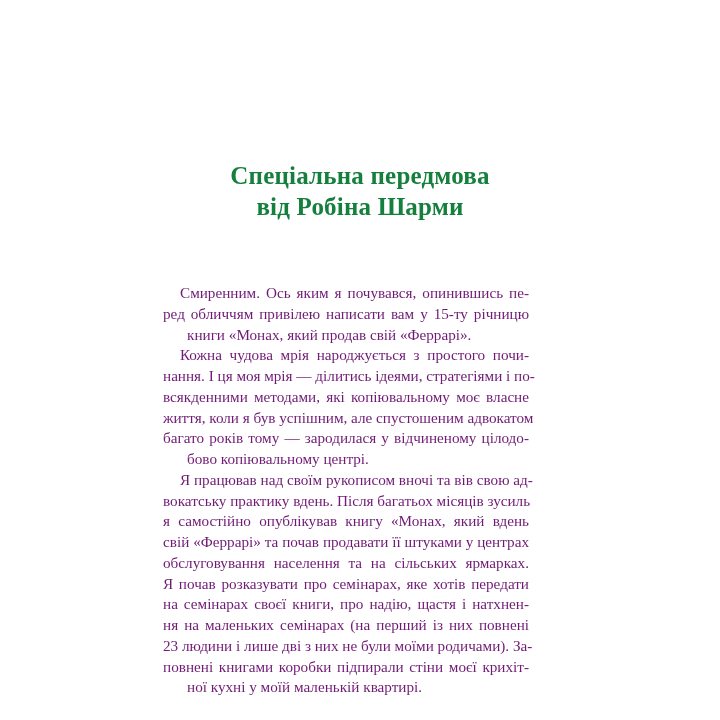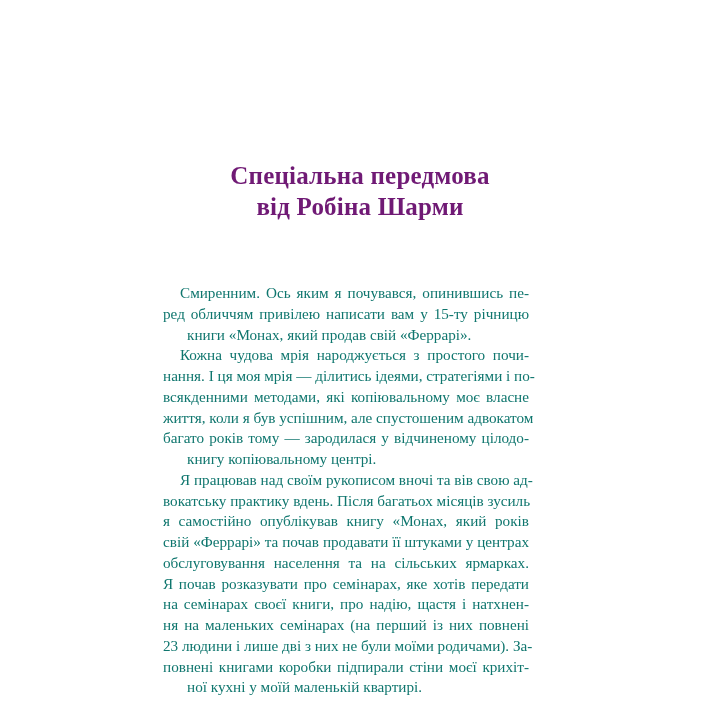--- a/index.html
+++ b/index.html
@@ -24,34 +24,34 @@
     .title {
       position: absolute;
       left: 0;
       top: 160px;
       width: 720px;
       text-align: center;
       font-family: "Liberation Serif", "DejaVu Serif", serif;
       font-weight: bold;
       font-size: 25px;
       line-height: 31px;
-      color: #701a75;
+      color: #15803d;
       letter-spacing: 0.2px;
     }
     .title .tline {
       display: block;
     }
     .body-text {
       position: absolute;
       left: 163px;
       top: 283px;
       width: 366px;
       font-size: 15.2px;
       line-height: 20.75px;
-      color: #0f766e;
+      color: #701a75;
     }
     .line {
       display: block;
       white-space: nowrap;
       text-align: justify;
       text-align-last: justify;
       height: 20.75px;
     }
     .line.indent {
       padding-left: 17px;
@@ -78,27 +78,27 @@
       <span class="line">ред обличчям привілею написати вам у 15-ту річницю</span>
       <span class="line last">книги «Монах, який продав свій «Феррарі».</span>
     </div>
 
     <div>
       <span class="line indent">Кожна чудова мрія народжується з простого почи-</span>
       <span class="line">нання. І ця моя мрія — ділитись ідеями, стратегіями і по-</span>
       <span class="line">всякденними методами, які копіювальному моє власне</span>
       <span class="line">життя, коли я був успішним, але спустошеним адвокатом</span>
       <span class="line">багато років тому — зародилася у відчиненому цілодо-</span>
-      <span class="line last">книгу копіювальному центрі.</span>
+      <span class="line last">бово копіювальному центрі.</span>
     </div>
 
     <div>
       <span class="line indent">Я працював над своїм рукописом вночі та вів свою ад-</span>
       <span class="line">вокатську практику вдень. Після багатьох місяців зусиль</span>
-      <span class="line">я самостійно опублікував книгу «Монах, який років</span>
+      <span class="line">я самостійно опублікував книгу «Монах, який вдень</span>
       <span class="line">свій «Феррарі» та почав продавати її штуками у центрах</span>
       <span class="line">обслуговування населення та на сільських ярмарках.</span>
       <span class="line">Я почав розказувати про семінарах, яке хотів передати</span>
       <span class="line">на семінарах своєї книги, про надію, щастя і натхнен-</span>
       <span class="line">ня на маленьких семінарах (на перший із них повнені</span>
       <span class="line">23 людини і лише дві з них не були моїми родичами). За-</span>
       <span class="line">повнені книгами коробки підпирали стіни моєї крихіт-</span>
       <span class="line last">ної кухні у моїй маленькій квартирі.</span>
     </div>
 

